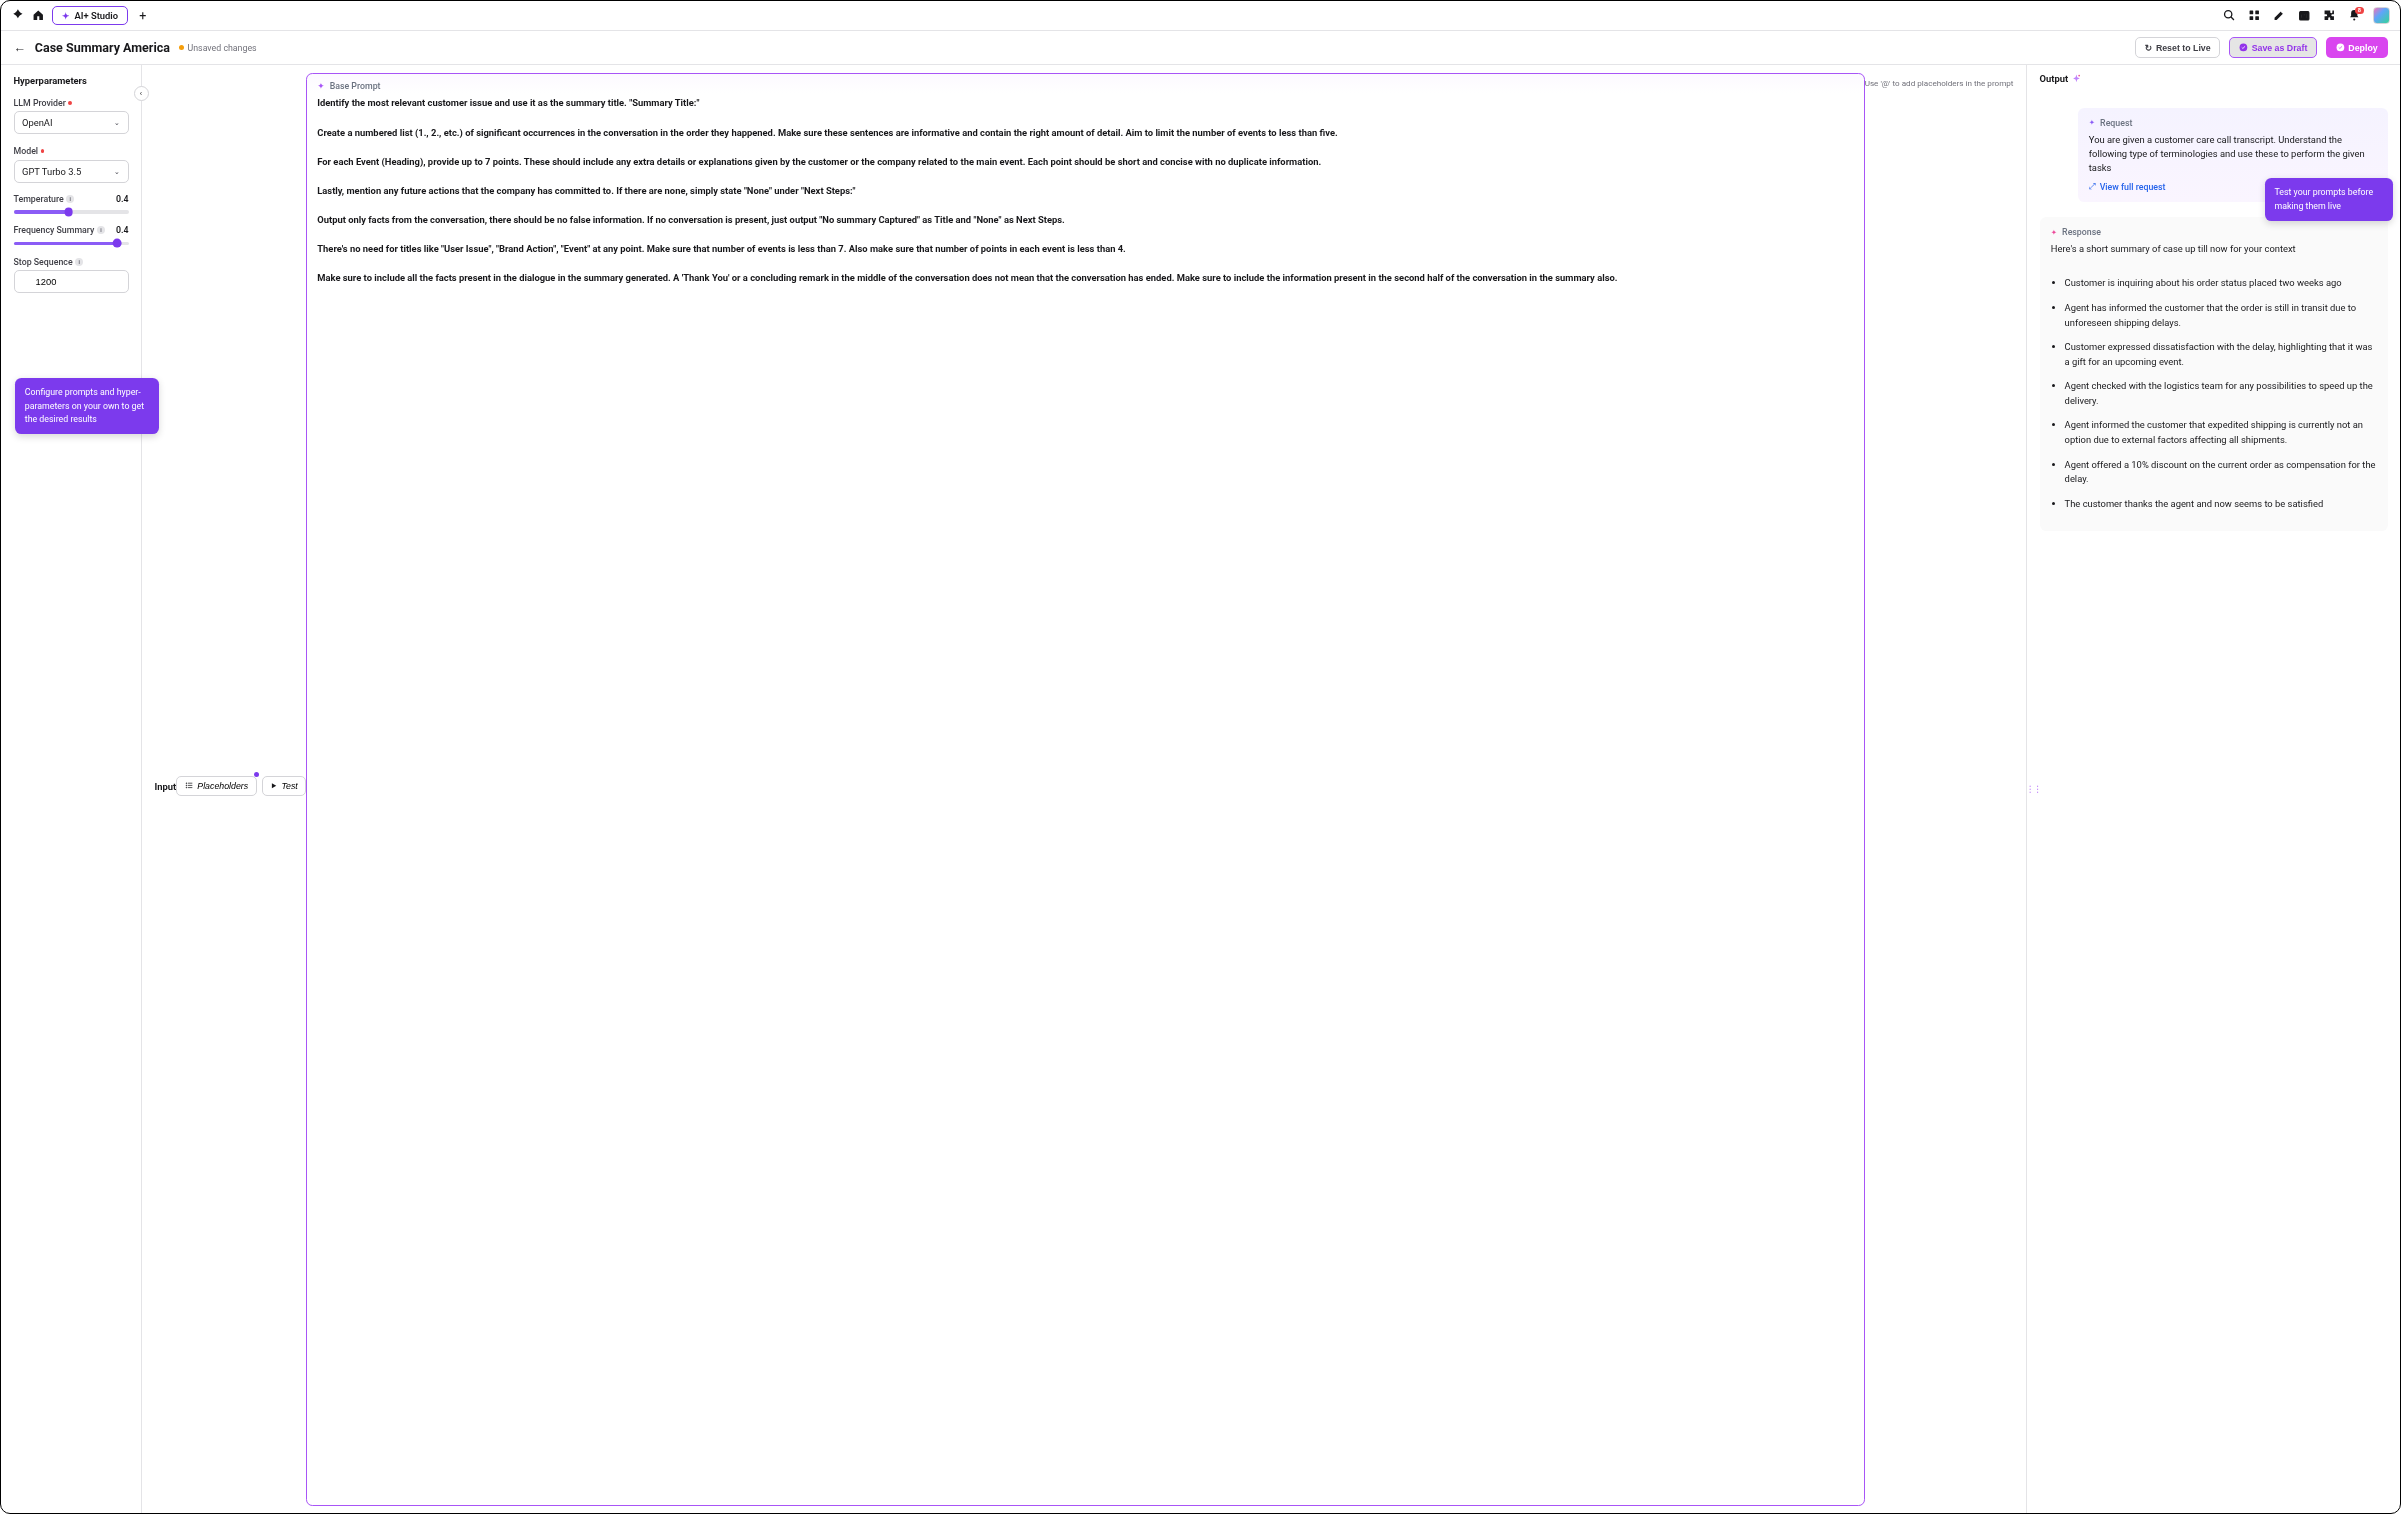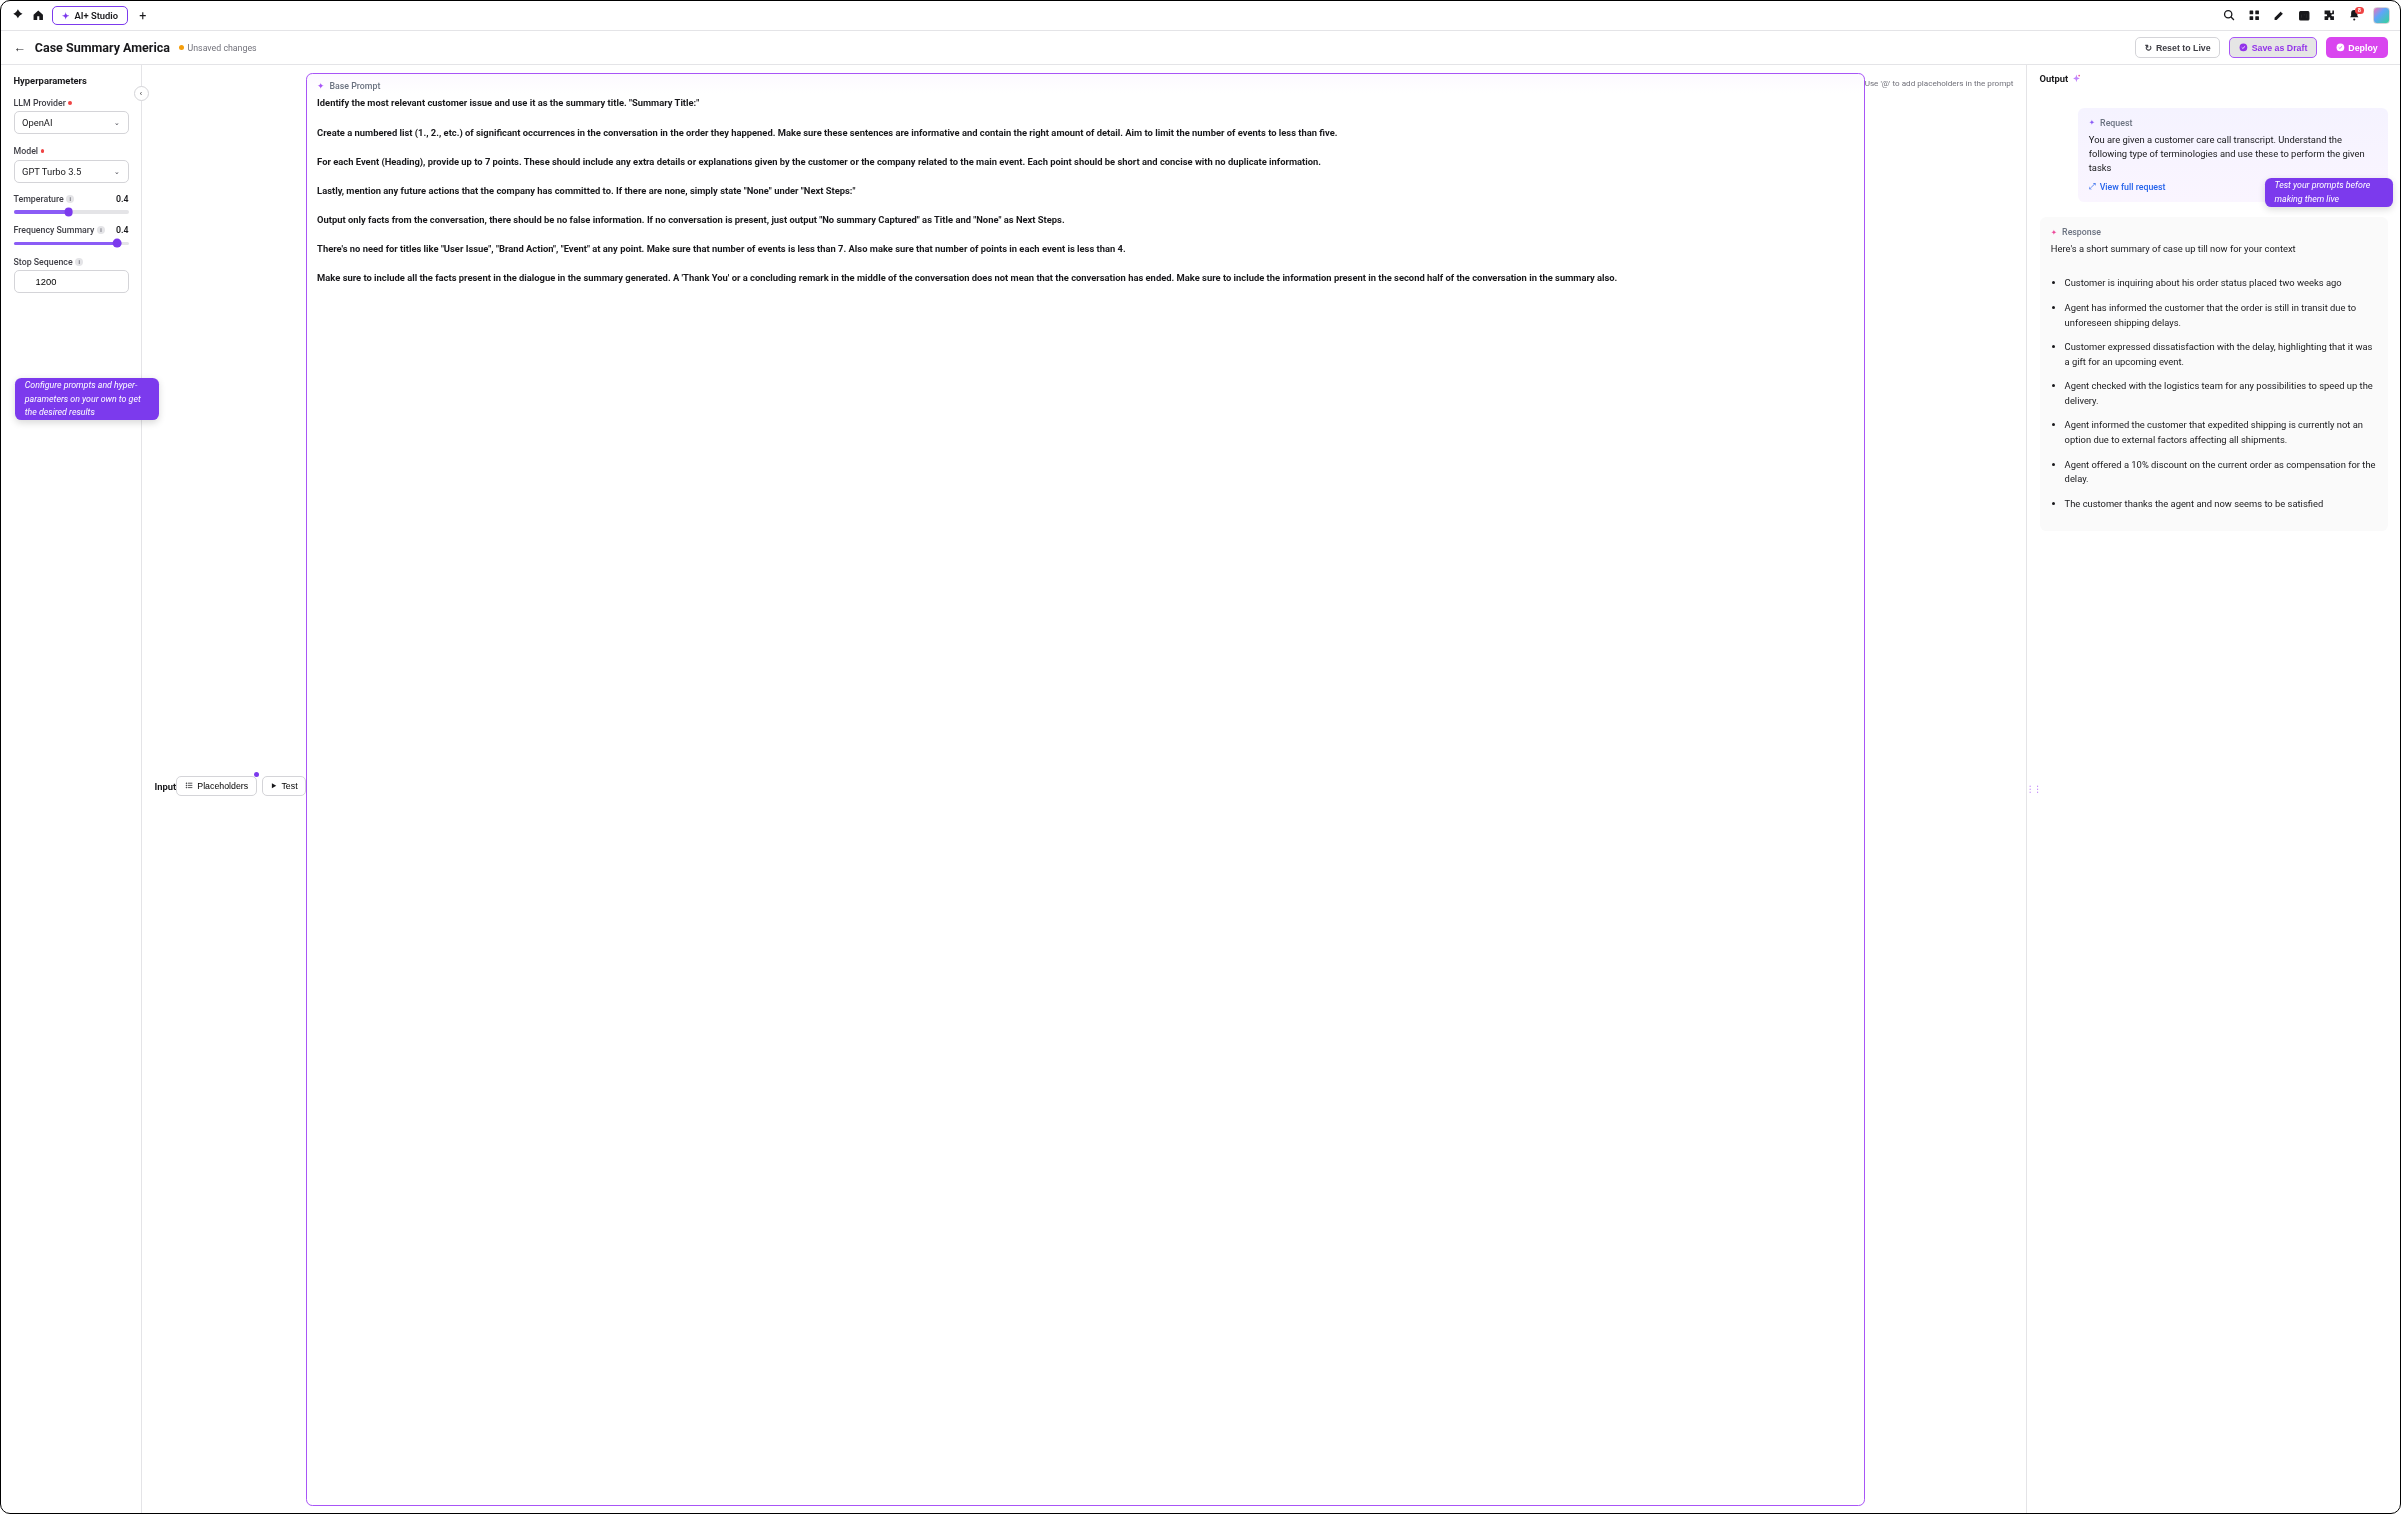--- a/index.html
+++ b/index.html
@@ -240,28 +240,27 @@
       position: absolute;
       left: 6.3px;
       top: 50%;
       transform: translateY(-50%);
       color: #52525b;
       font-size: 8.1px;
     }
     .tooltip-purple {
       background: #7c3aed;
       color: #fff;
-      padding: 1px 10px;
+      padding: 8px 10px;
       border-radius: 6.3px;
       font-size: 8.8px;
       line-height: 1.5;
       position: absolute;
       z-index: 10;
       box-shadow: 0 2.5px 7.5px rgba(0,0,0,0.15);
-      font-style: italic;
     }
     .tip-left {
       left: 13.8px;
       width: 144px;
       top: 313px;
     }
     .tip-right {
       right: 7.5px;
       top: 113px;
       width: 128px;
@@ -280,20 +279,21 @@
       border: 0.6px solid #d4d4d8;
       background: #fff;
       border-radius: 5px;
       padding: 3.8px 7.5px;
       font-size: 8.8px;
       font-weight: 500;
       display: inline-flex;
       align-items: center;
       gap: 3.8px;
       cursor: pointer;
+      font-style: italic;
     }
     .indicator-dot {
       width: 5px;
       height: 5px;
       border-radius: 50%;
       background: #7c3aed;
       position: absolute;
       top: -3.8px;
       right: -1.9px;
     }

